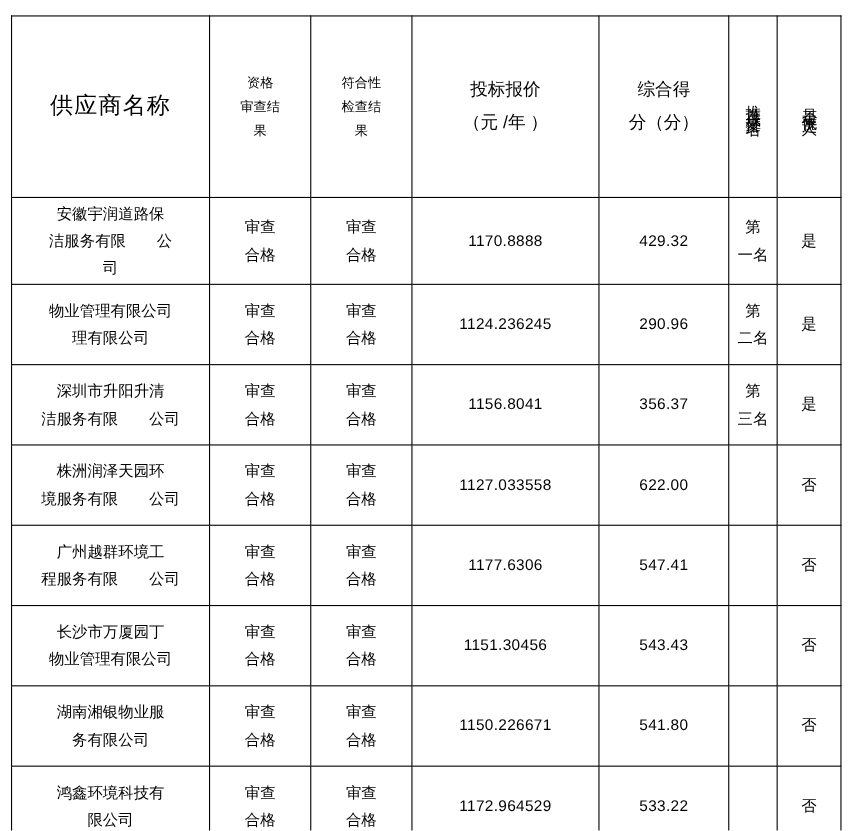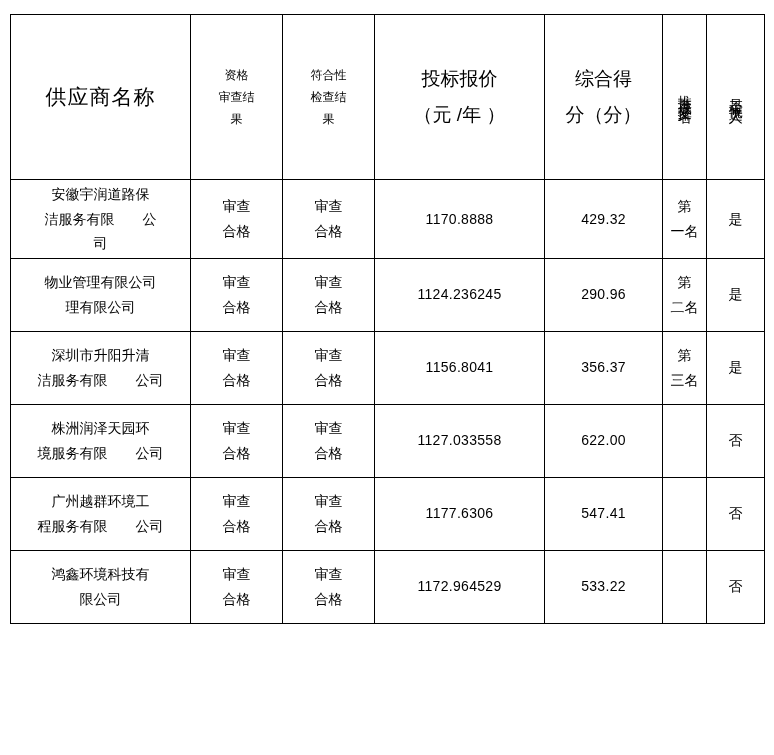--- a/index.html
+++ b/index.html
@@ -60,21 +60,21 @@
     letter-spacing: 1px;
   }
   .hd-two {
     display: inline-block;
     line-height: 1.85;
     font-size: 12px;
   }
   .hd-price {
     display: inline-block;
     line-height: 1.9;
-    font-size: 19px;
+    font-size: 16px;
   }
 
   tbody td {
     height: 68px;
   }
   td.name-cell {
     font-size: 14px;
     line-height: 1.85;
     padding: 4px 8px;
     text-align: center;
@@ -256,21 +256,63 @@
         </td>
         <td class="num">1177.6306</td>
         <td class="num">547.41</td>
         <td class="rank">
           <span class="nl"></span>
           <span class="nl"></span>
         </td>
         <td class="cand">否</td>
       </tr>
 
-
+      <tr>
+        <td class="name-cell">
+          <span class="nl">长沙市万厦园丁</span>
+          <span class="nl">物业管理有限公司</span>
+        </td>
+        <td class="twoline">
+          <span class="nl">审查</span>
+          <span class="nl">合格</span>
+        </td>
+        <td class="twoline">
+          <span class="nl">审查</span>
+          <span class="nl">合格</span>
+        </td>
+        <td class="num">1151.30456</td>
+        <td class="num">543.43</td>
+        <td class="rank">
+          <span class="nl"></span>
+          <span class="nl"></span>
+        </td>
+        <td class="cand">否</td>
+      </tr>
+
+      <tr>
+        <td class="name-cell">
+          <span class="nl">湖南湘银物业服</span>
+          <span class="nl">务有限公司</span>
+        </td>
+        <td class="twoline">
+          <span class="nl">审查</span>
+          <span class="nl">合格</span>
+        </td>
+        <td class="twoline">
+          <span class="nl">审查</span>
+          <span class="nl">合格</span>
+        </td>
+        <td class="num">1150.226671</td>
+        <td class="num">541.80</td>
+        <td class="rank">
+          <span class="nl"></span>
+          <span class="nl"></span>
+        </td>
+        <td class="cand">否</td>
+      </tr>
 
       <tr>
         <td class="name-cell">
           <span class="nl">鸿鑫环境科技有</span>
           <span class="nl">限公司</span>
         </td>
         <td class="twoline">
           <span class="nl">审查</span>
           <span class="nl">合格</span>
         </td>

